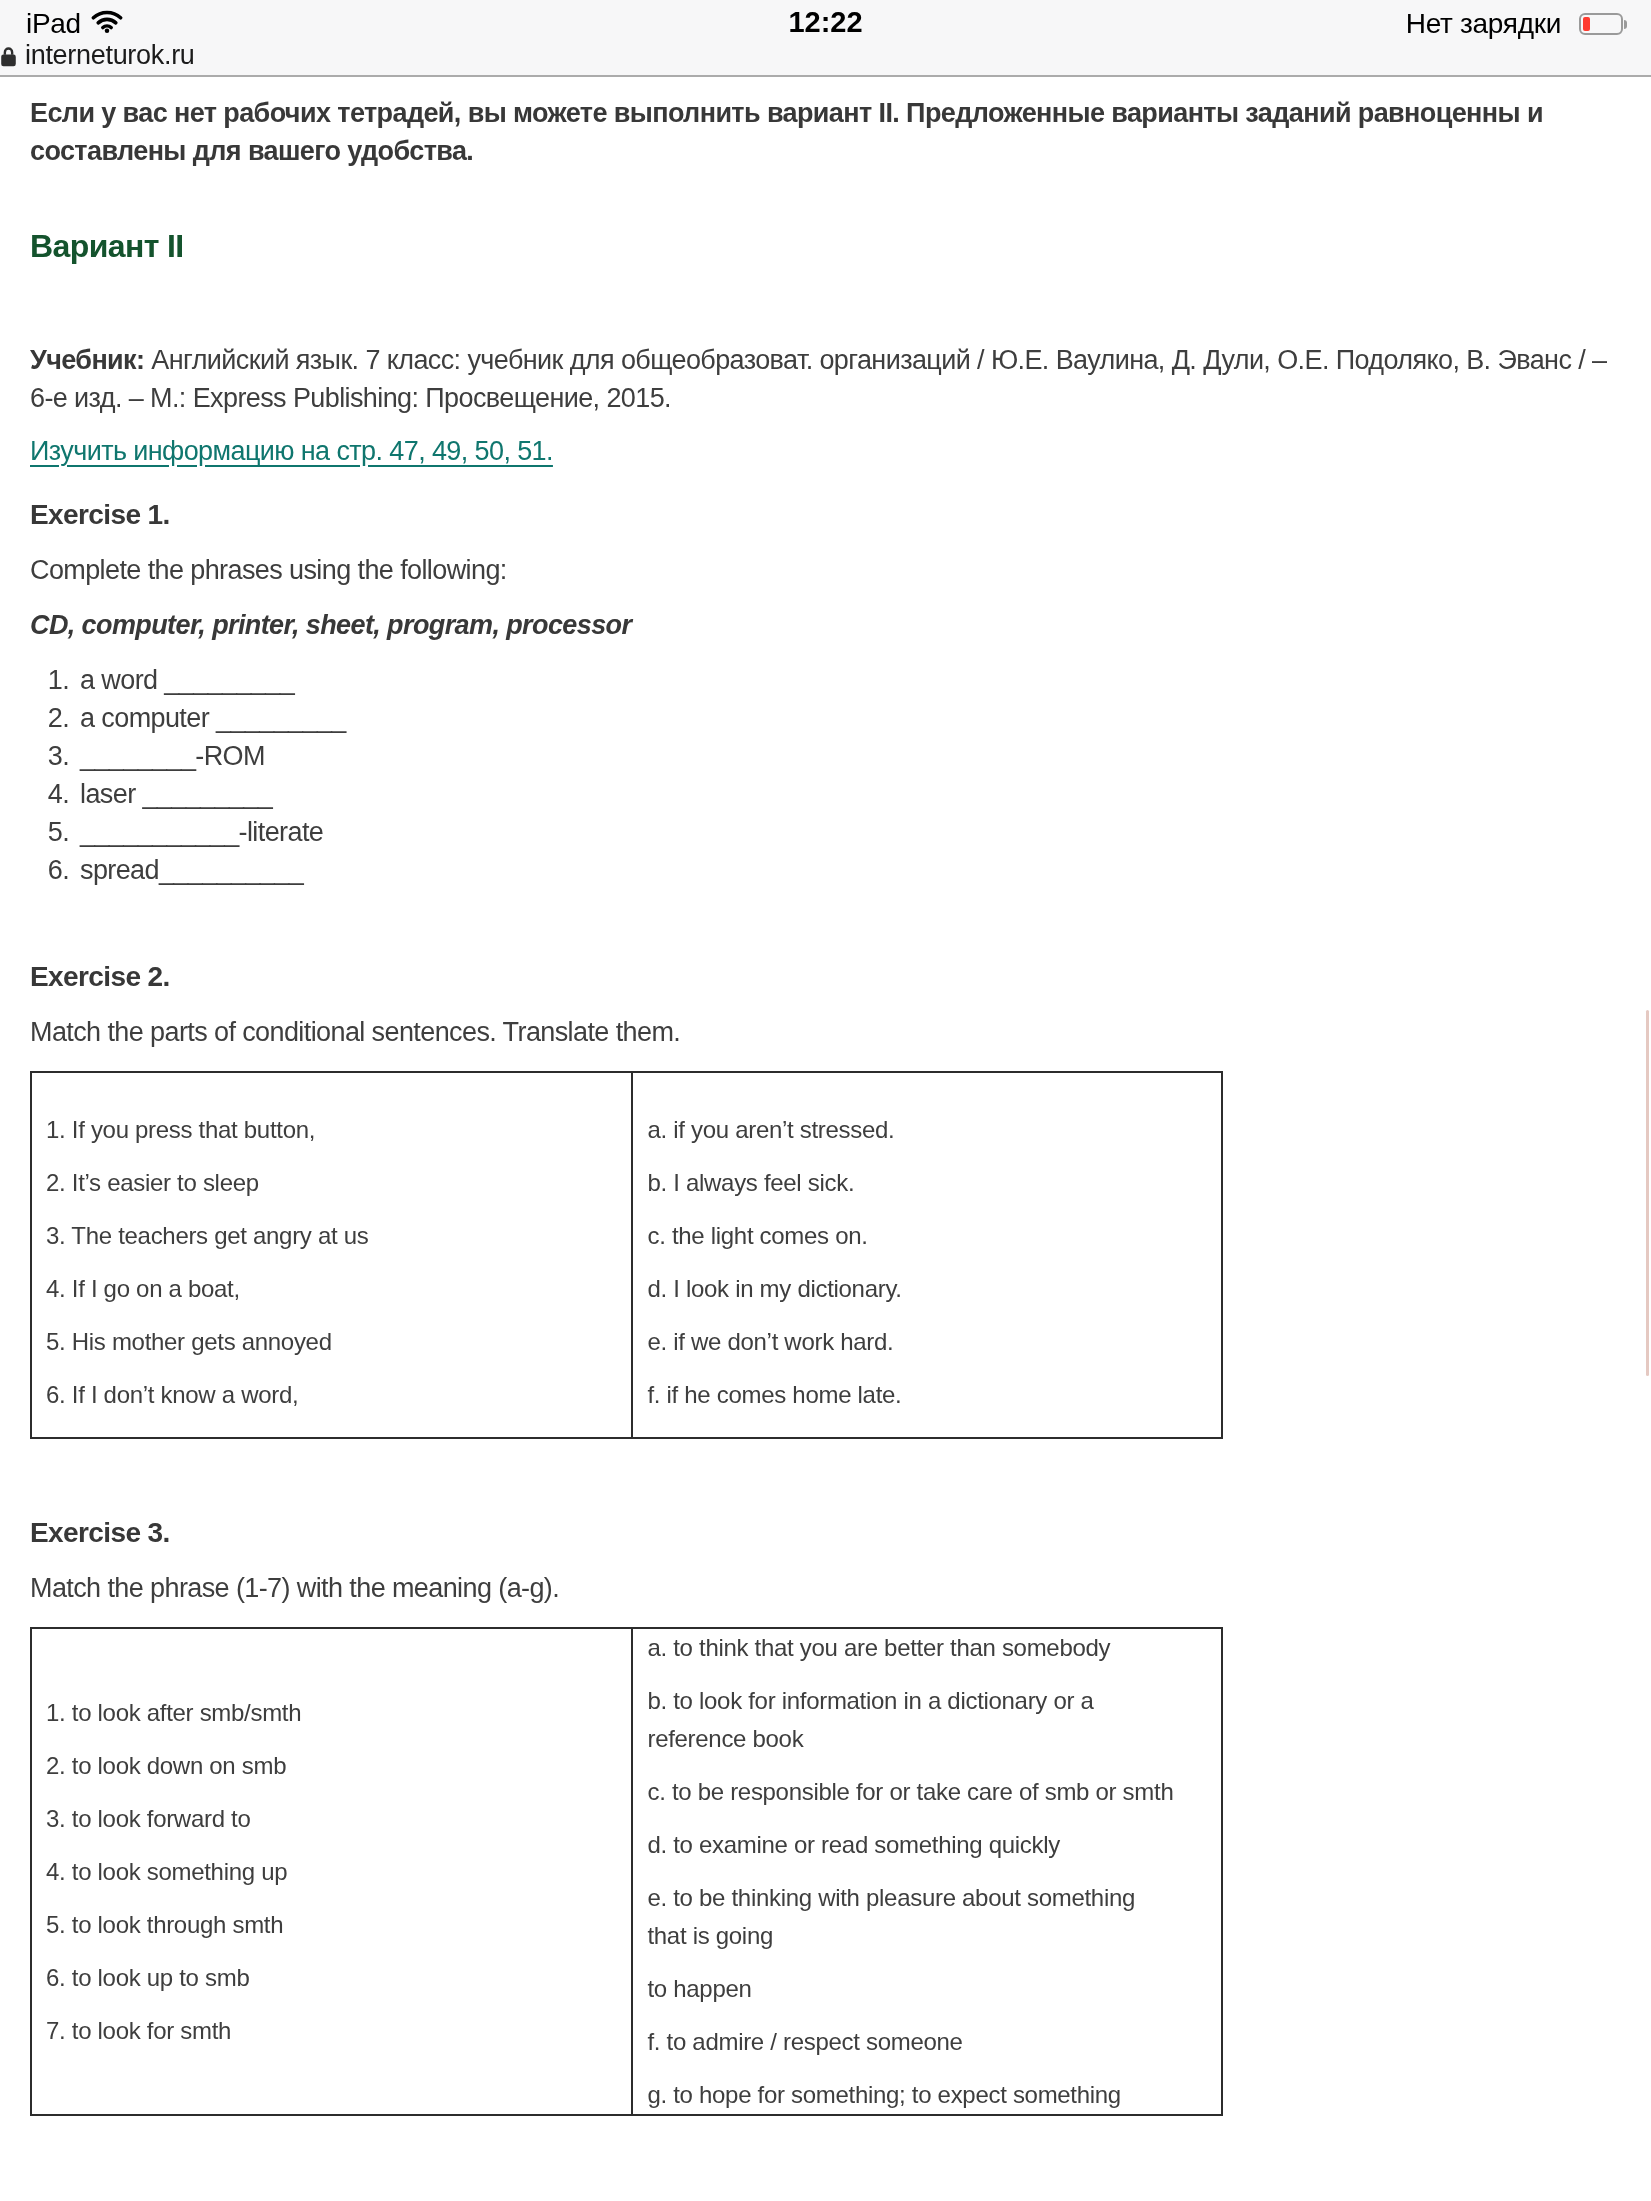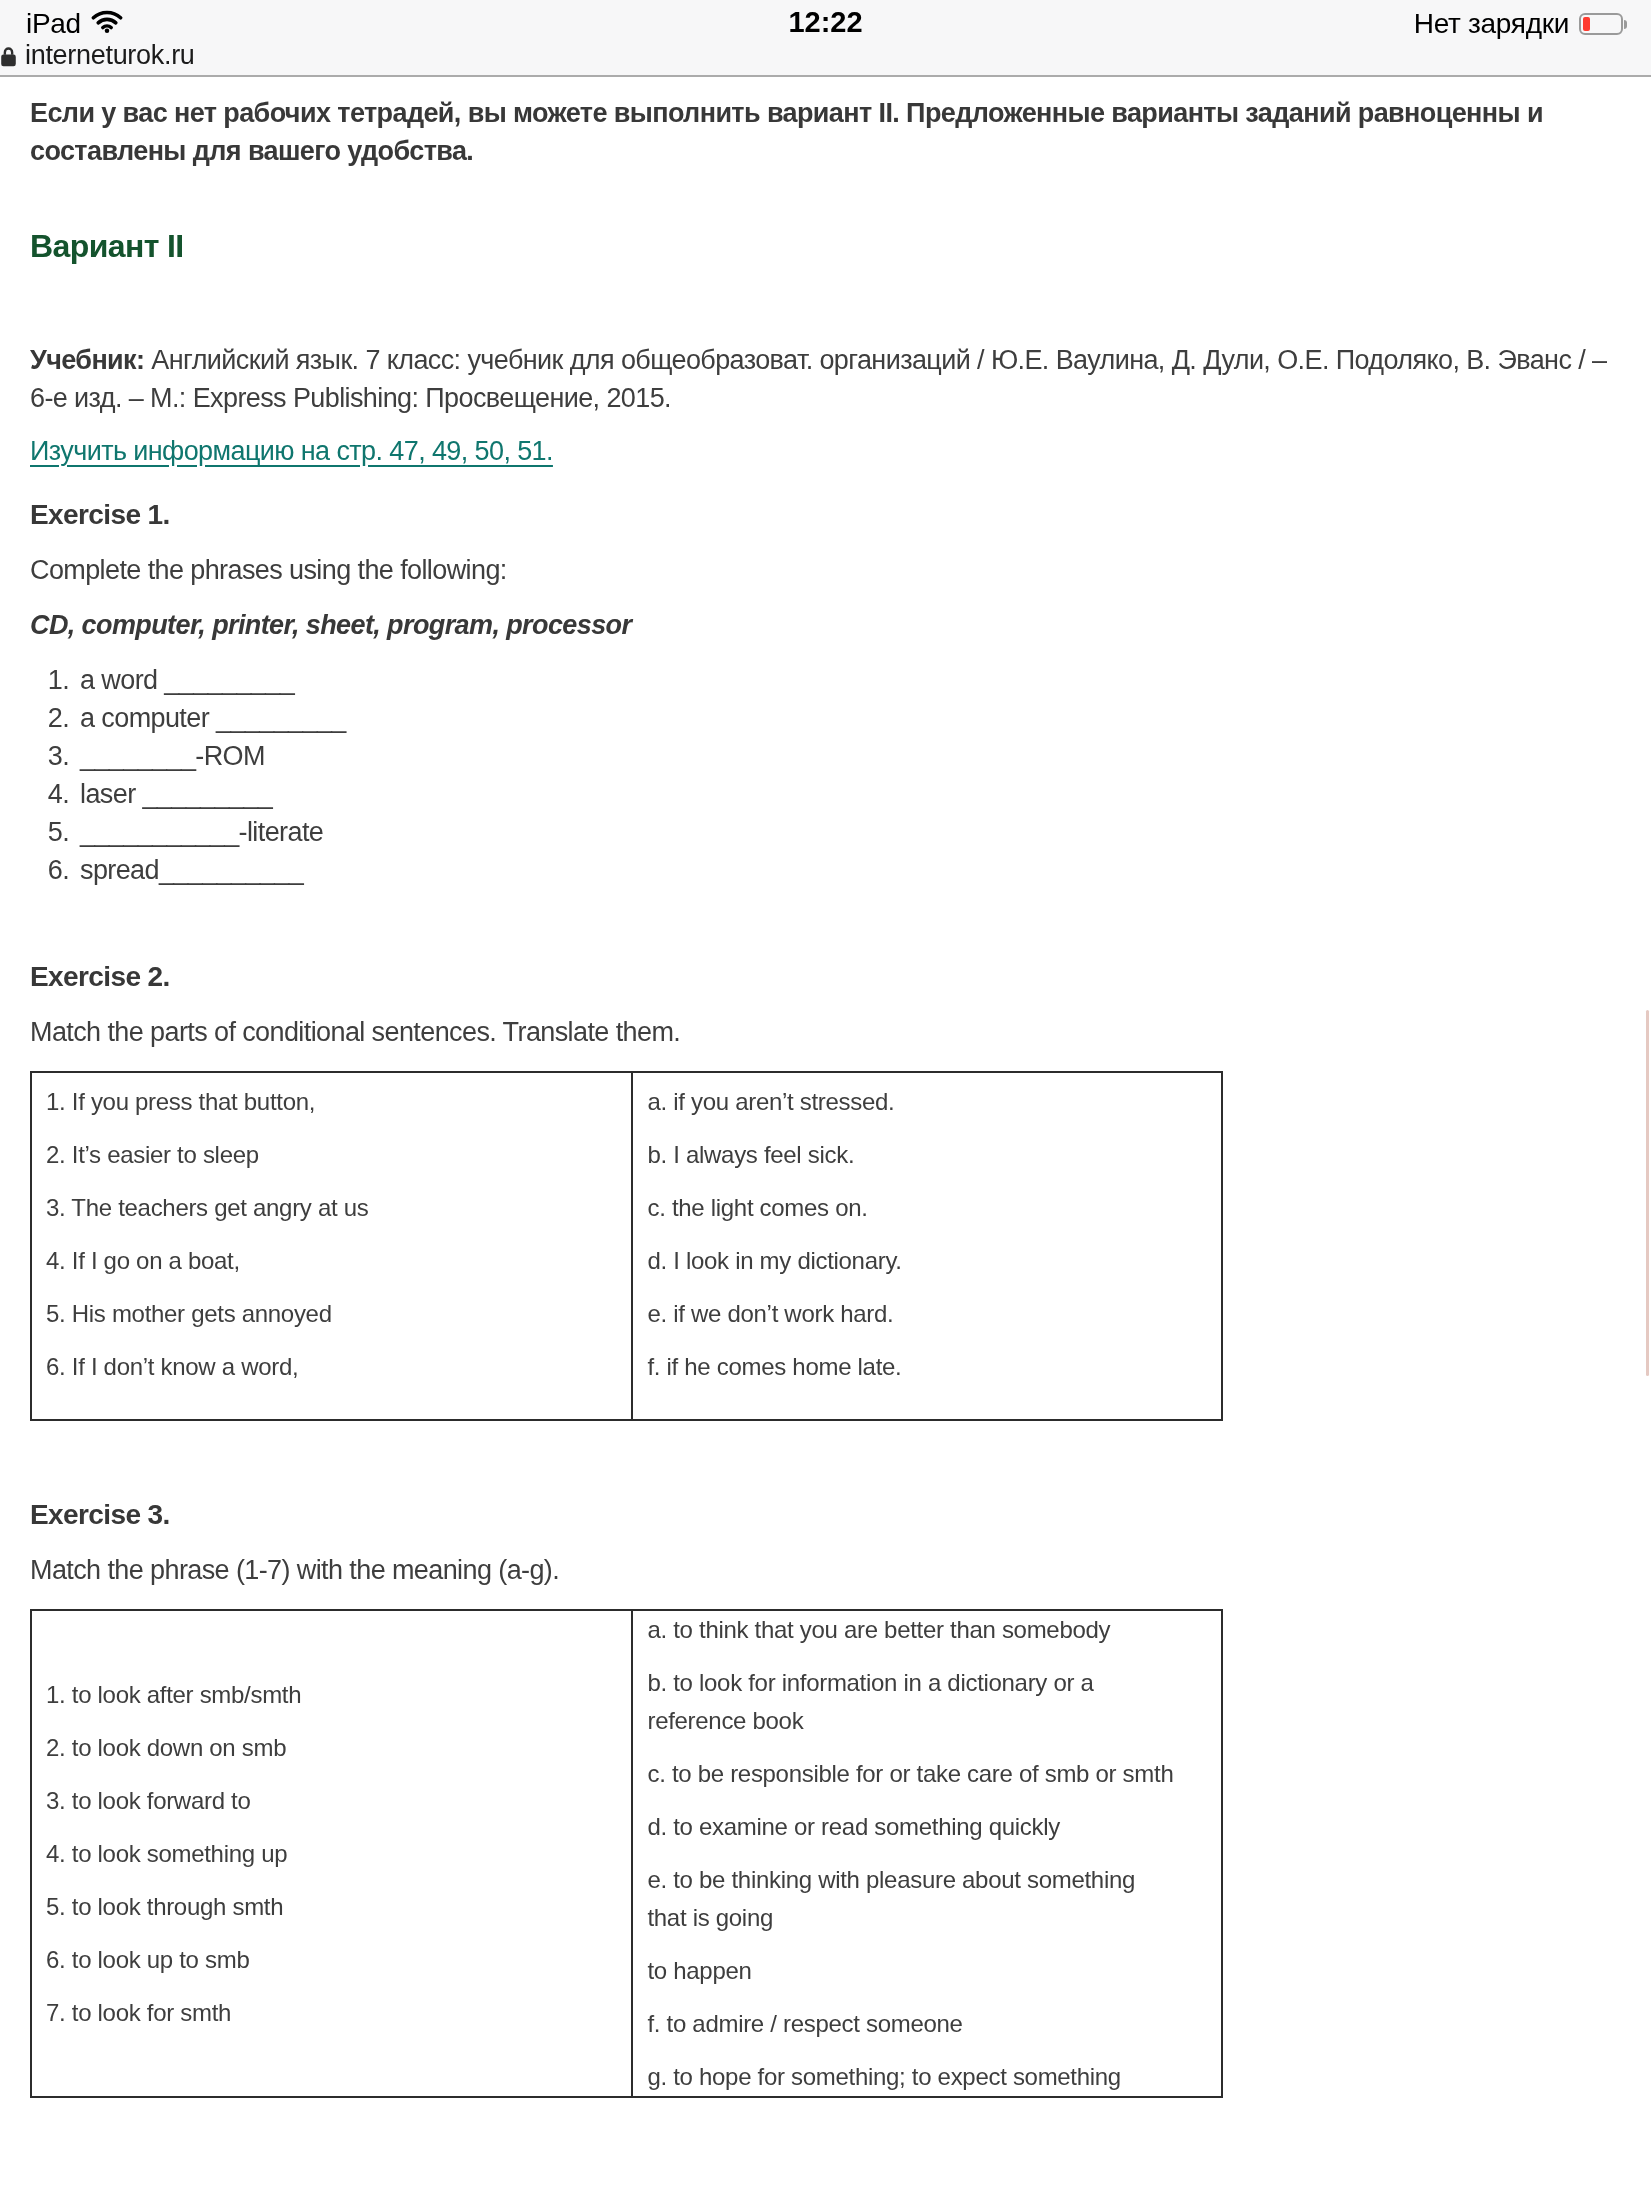--- a/index.html
+++ b/index.html
@@ -6,21 +6,21 @@
   html,body { width:1651px; height:2202px; background:#fff; overflow:hidden;
     font-family:"Liberation Sans", sans-serif; color:#3e3e3e; }
 
   
   .status-bar { position:relative; width:100%; height:77px; background:#f7f7f8;
     border-bottom:2px solid #ababab; }
   .sb-left { position:absolute; left:26px; top:8px; display:flex; align-items:center; gap:10px;
     font-size:28px; color:#000; letter-spacing:-0.3px; }
   .sb-time { position:absolute; left:0; right:0; top:6px; text-align:center;
     font-size:29px; font-weight:bold; color:#000; }
-  .sb-right { position:absolute; right:24px; top:8px; display:flex; align-items:center; gap:10px;
+  .sb-right { position:absolute; right:24px; top:8px; display:flex; align-items:center; gap:18px;
     font-size:28px; color:#000; letter-spacing:-0.3px; }
   .battery { position:relative; width:44px; height:22px; border:2px solid #9a9a9a;
     border-radius:6px; display:inline-block; }
   .battery-level { position:absolute; left:2px; top:2px; bottom:2px; width:7px;
     background:#ff3b30; border-radius:2px; }
   .battery-cap { width:3px; height:9px; background:#9a9a9a; border-radius:0 3px 3px 0;
     display:inline-block; margin-left:1px; }
   .sb-url { position:absolute; left:0; right:0; top:40px; text-align:left;
     font-size:27px; color:#1b1b1b; letter-spacing:-0.3px; }
   .sb-url .lock { display:inline-block; vertical-align:-3px; margin-right:8px; }
@@ -40,21 +40,21 @@
   .ex-instr { margin-top:17px; }
   .word-bank { margin-top:17px; font-weight:bold; font-style:italic; color:#383838; }
   ol.ex1 { margin-top:17px; padding-left:46px; }
   ol.ex1 li { line-height:38px; padding-left:4px; }
 
   
   table.match { border-collapse:collapse; margin-top:20px; width:1193px; table-layout:fixed; }
   table.match td { border:2px solid #2c2c2c; padding:0 14px; font-size:24px;
     line-height:38px; letter-spacing:-0.3px; }
   col.left-col { width:50.5%; }
-  table.ex2 td { vertical-align:top; padding-top:10px; padding-bottom:8px; height:348px; }
+  table.ex2 td { vertical-align:top; padding-top:38px; padding-bottom:8px; height:348px; }
   table.ex2 td p { margin:0 0 15px; }
   table.ex3 td { vertical-align:middle; height:371px; }
   table.ex3 td p { margin:0 0 15px; }
   table.ex3 td p:last-child { margin-bottom:0; }
   .line { display:block; white-space:nowrap; overflow:hidden; }
 
   
   .scroll-thumb { position:absolute; right:2px; top:1010px; width:3px; height:366px;
     background:#e5c9c2; border-radius:2px; }
 </style>

